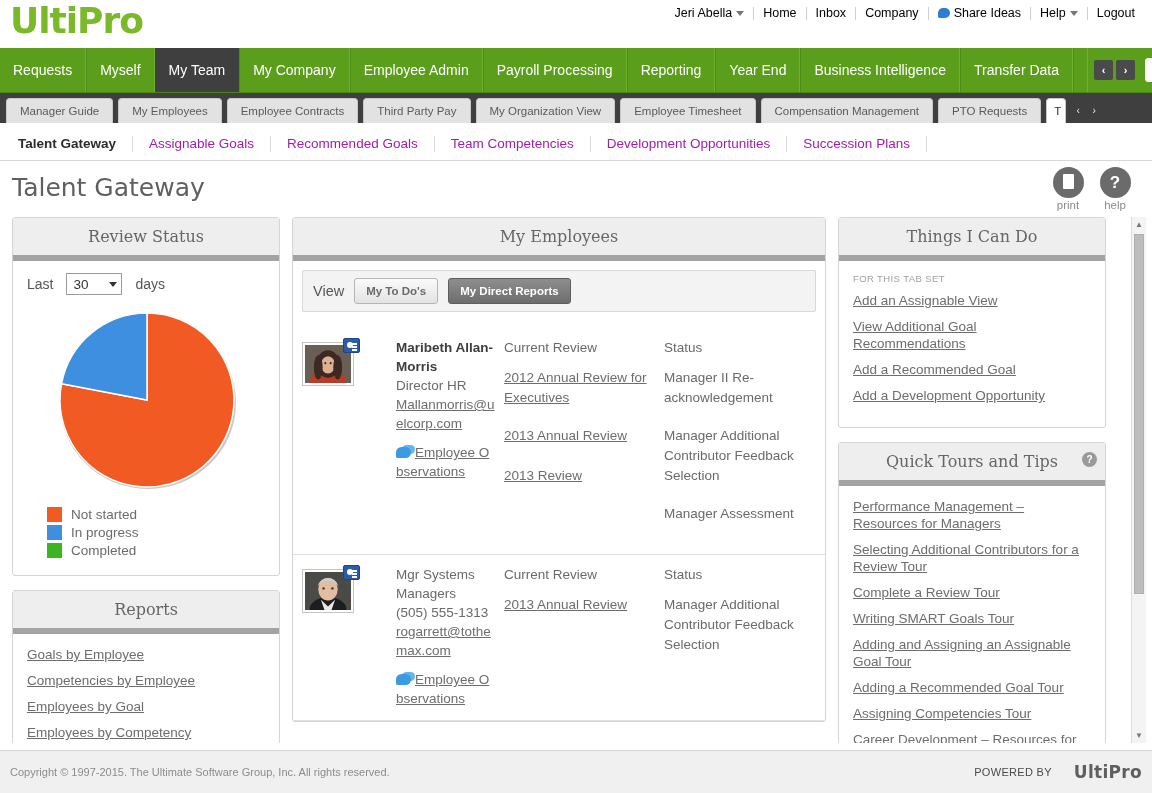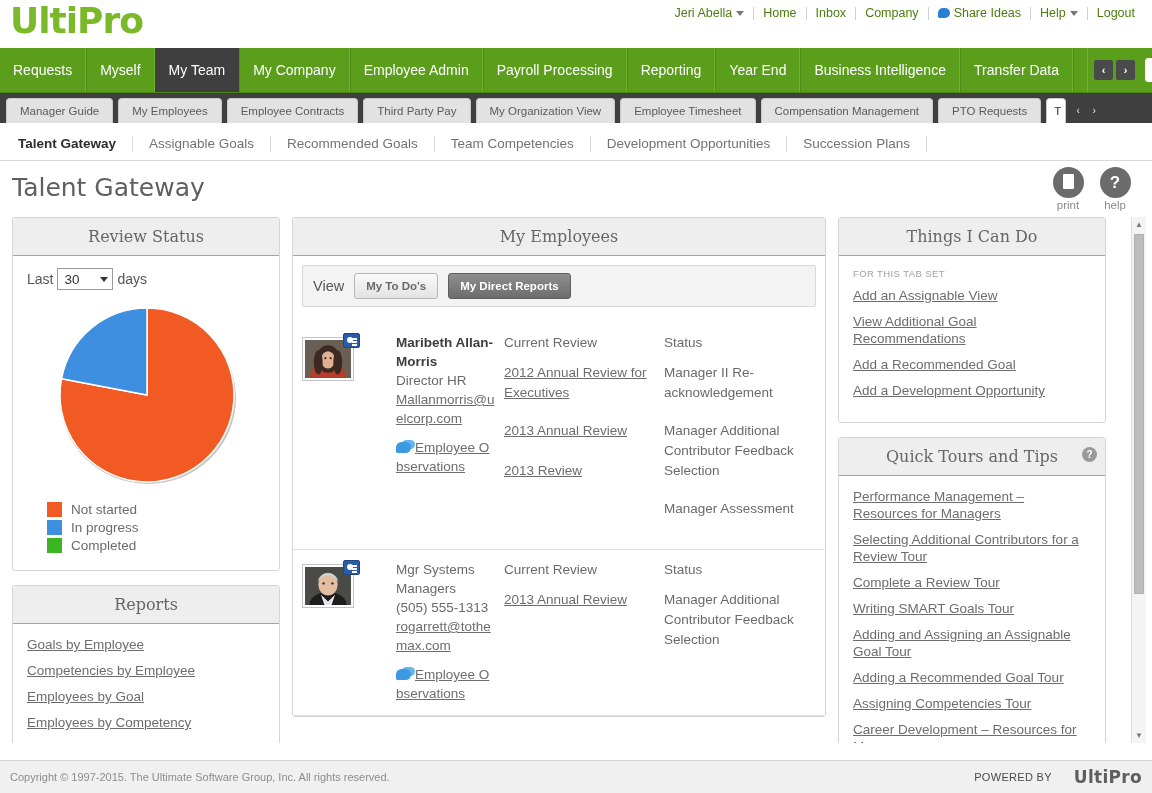--- a/index.html
+++ b/index.html
@@ -28,21 +28,21 @@
   }
   .util {
     position: absolute;
     right: 8px; top: 6px;
     display: flex;
     align-items: center;
     font-size: 12.5px;
     color: #555;
   }
   .util a {
-    color: #4d7c0f; text-decoration: none;
+    color: #000000; text-decoration: none;
     padding: 0 9px;
     white-space: nowrap;
   }
   .util .sep { width: 1px; height: 13px; background: #cfcfcf; }
   .caret-d {
     display: inline-block;
     width: 0; height: 0;
     border-left: 4px solid transparent;
     border-right: 4px solid transparent;
     border-top: 5px solid #777;
@@ -144,21 +144,21 @@
   .textnav {
     height: 34px;
     background: #ffffff;
     display: flex; align-items: center;
     padding: 0 14px;
     border-bottom: 1px solid #d8d8d8;
     margin-top: 4px;
   }
   .textnav .ttab {
     font-size: 13.5px;
-    color: #737373;
+    color: #a21caf;
     padding: 0 16px;
     border-right: 1px solid #d9d9d9;
     line-height: 16px;
     white-space: nowrap;
   }
   .textnav .ttab:first-child { padding-left: 4px; }
   .textnav .ttab.active { color: #2c2c2c; font-weight: bold; }
   .textnav .ttab:last-child { border-right: 1px solid #d9d9d9; }
 
   
@@ -214,41 +214,41 @@
   .col-right{ width: 268px; flex: none; }
 
   .panel {
     border: 1px solid #d5d5d5;
     background: #ffffff;
     border-radius: 3px;
     margin-bottom: 14px;
   }
   .panel-head {
     background: #eeeeee;
-    border-bottom: 1px solid #a3a3a3;
+    border-bottom: 6px solid #a3a3a3;
     text-align: center;
     font-size: 16px;
     color: #666;
     padding: 9px 0;
     font-family: "DejaVu Serif", serif;
     position: relative;
   }
   .panel-head .qmark {
     position: absolute; right: 8px; top: 9px;
     width: 15px; height: 15px; border-radius: 50%;
     background: #9a9a9a; color: #fff;
     font-size: 10px; font-weight: bold;
     display: flex; align-items: center; justify-content: center;
     font-family: "Liberation Sans", sans-serif;
   }
   .panel-body { padding: 12px 14px 14px 14px; }
 
   
   .lastdays {
-    display: flex; align-items: center; gap: 4px;
+    display: flex; align-items: center; gap: 13px;
     font-size: 14px; color: #555; margin-bottom: 4px;
   }
   .daysel {
     width: 56px; height: 22px;
     border: 1px solid #9b9b9b;
     background: #fff;
     font-size: 13.5px; color: #333;
     display: flex; align-items: center; justify-content: space-between;
     padding: 0 4px 0 6px;
   }
@@ -367,21 +367,21 @@
     top: 17px; height: 360px;
     background: #bdbdbd;
     border: 1px solid #b0b0b0;
   }
   .vscroll .arw.bot { position: absolute; bottom: 0; left: 0; right: 0; }
 
   
   .footer {
     position: absolute;
     left: 0; bottom: 0;
-    width: 1152px; height: 33px;
+    width: 1152px; height: 43px;
     background: #f0f0f0;
     border-top: 1px solid #d5d5d5;
     display: flex; align-items: center;
     justify-content: space-between;
     padding: 0 10px;
     font-size: 11px; color: #8c8c8c;
   }
   .footer .pw { display: flex; align-items: center; gap: 22px; font-size: 11px; color:#4a4a4a; letter-spacing:.3px;}
   .footer .pwlogo { font-size: 17px; font-weight: bold; color: #5f5f5f; font-family:"DejaVu Sans", sans-serif; }
 </style>

